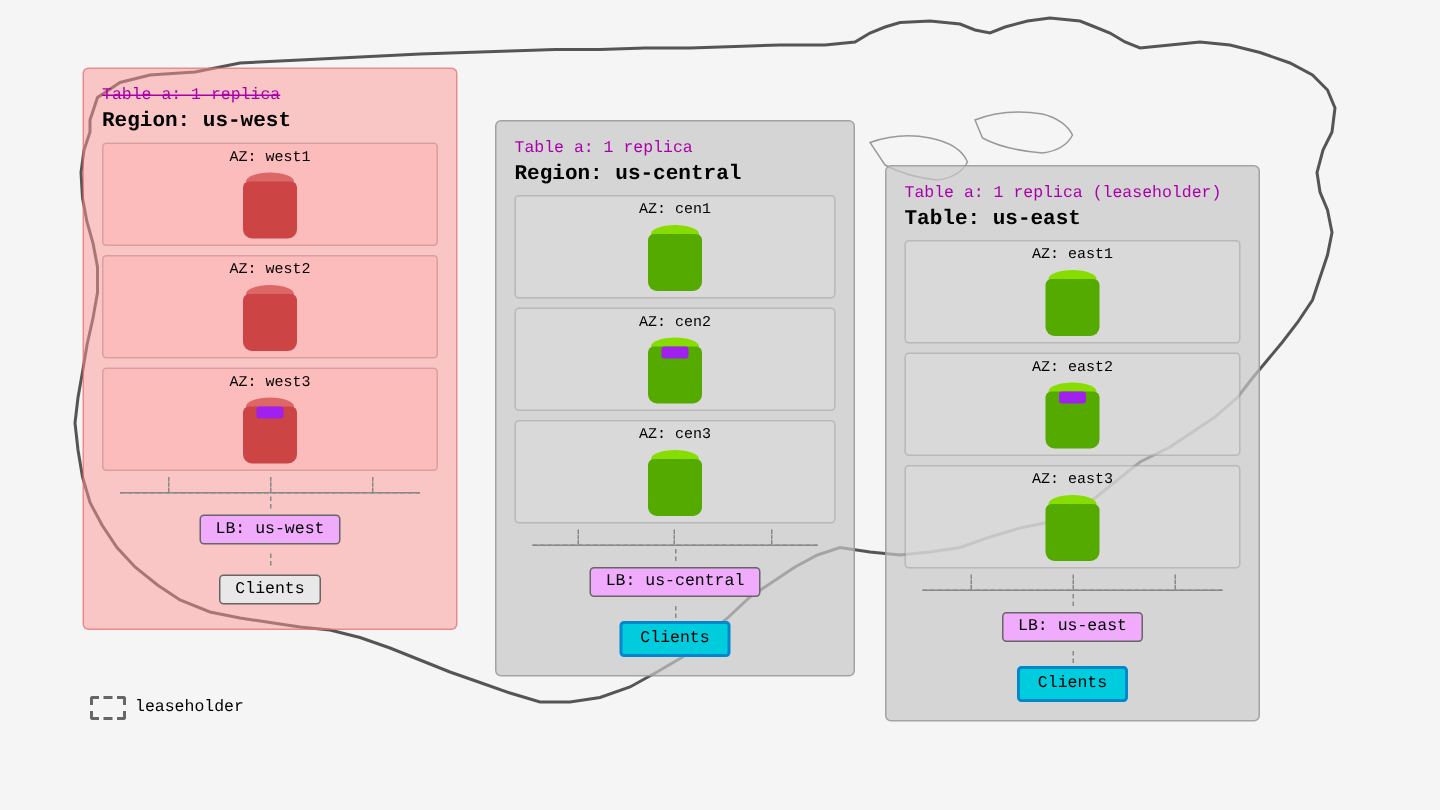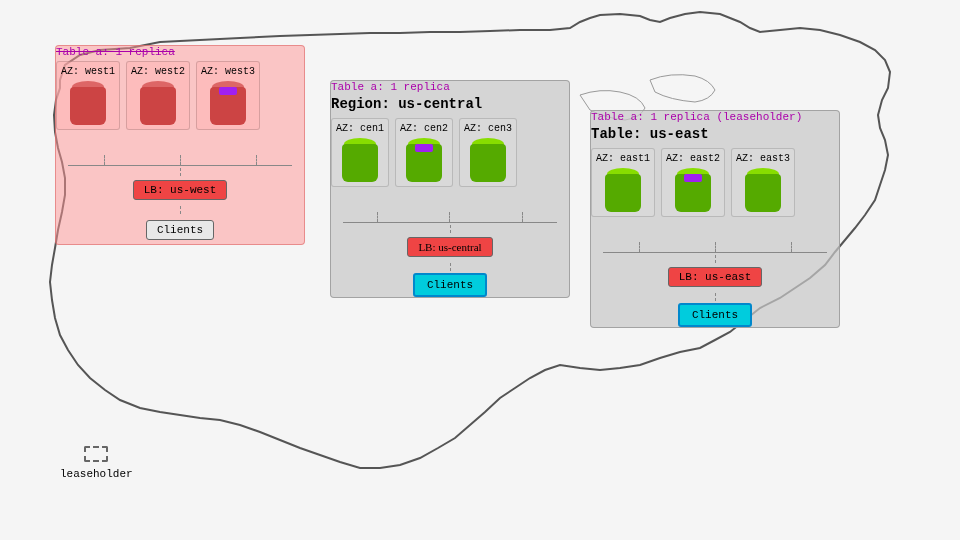--- a/index.html
+++ b/index.html
@@ -13,27 +13,27 @@
     }
     #map-container {
       position: absolute;
       top: 0; left: 0;
       width: 960px;
       height: 540px;
     }
     .region-panel {
       position: absolute;
       border-radius: 4px;
-      padding: 0;
+      padding: 12px;
     }
     .az-row {
       display: flex;
-      flex-direction: row;
+      flex-direction: column;
       gap: 6px;
-      margin-bottom: 25px;
+      margin-bottom: 4px;
     }
     .az-box {
       display: flex;
       flex-direction: column;
       align-items: center;
       padding: 4px;
       border: 1px solid rgba(0,0,0,0.15);
       border-radius: 3px;
       min-width: 58px;
     }
@@ -73,21 +73,21 @@
       background: #a020f0;
       border-radius: 2px;
       z-index: 2;
     }
     .lb-box {
       border: 1px solid #666;
       border-radius: 3px;
       padding: 3px 10px;
       font-size: 11px;
       text-align: center;
-      background: #ef4444;
+      background: #f0abfc;
       margin: 4px auto;
       display: inline-block;
     }
     .clients-box {
       border: 2px solid #0088cc;
       border-radius: 3px;
       padding: 4px 12px;
       font-size: 11px;
       text-align: center;
       color: #000;
@@ -138,21 +138,20 @@
     .region-east .cylinder-top { background: #77cc00; }
     .legend-box {
       position: absolute;
       bottom: 60px;
       left: 60px;
       display: flex;
       align-items: center;
       gap: 6px;
       font-size: 11px;
       font-family: 'Courier New', monospace;
-      flex-direction: column;
     }
     .legend-dashed {
       width: 24px;
       height: 16px;
       border: 2px dashed #666;
       border-radius: 2px;
     }
     .table-label-purple {
       color: #aa00aa;
       font-size: 11px;
@@ -172,20 +171,21 @@
 <svg id="map-container" viewBox="0 0 960 540" xmlns="http://www.w3.org/2000/svg">
 
   <path d="M 60,80 L 65,65 L 80,55 L 100,50 L 130,48 L 160,42 L 200,40 L 240,38 L 280,36 L 310,35 L 340,34 L 370,33 L 400,33 L 430,32 L 460,32 L 490,31 L 520,30 L 550,30 L 570,28 L 580,22 L 590,18 L 600,15 L 620,14 L 640,16 L 650,20 L 660,22 L 670,18 L 685,14 L 700,12 L 720,14 L 730,18 L 740,22 L 750,28 L 760,32 L 780,30 L 800,28 L 820,30 L 840,35 L 860,42 L 875,50 L 885,60 L 890,72 L 888,88 L 882,100 L 878,115 L 880,128 L 885,140 L 888,155 L 885,170 L 880,185 L 875,200 L 865,215 L 855,228 L 845,240 L 835,252 L 825,265 L 810,278 L 795,288 L 780,298 L 760,308 L 745,320 L 730,332 L 715,340 L 700,348 L 680,352 L 660,358 L 640,365 L 620,368 L 600,370 L 580,368 L 560,365 L 545,370 L 530,378 L 515,388 L 500,398 L 485,412 L 470,425 L 455,438 L 438,448 L 420,458 L 400,465 L 380,468 L 360,468 L 340,462 L 320,455 L 300,448 L 280,440 L 260,432 L 240,425 L 220,420 L 200,418 L 180,415 L 160,412 L 140,408 L 120,400 L 105,390 L 90,378 L 78,365 L 68,350 L 60,335 L 55,318 L 52,300 L 50,282 L 52,265 L 55,248 L 58,230 L 62,212 L 65,195 L 65,178 L 62,162 L 58,148 L 55,132 L 54,115 L 56,100 L 60,88 Z" fill="none" stroke="#555" stroke-width="2"></path>
 
   <path d="M 580,95 Q 600,88 620,92 Q 640,96 645,108 Q 640,118 625,120 Q 605,118 590,110 Z" fill="none" stroke="#999" stroke-width="1"></path>
   <path d="M 650,80 Q 670,72 695,76 Q 710,80 715,90 Q 710,100 695,102 Q 670,100 655,92 Z" fill="none" stroke="#999" stroke-width="1"></path>
 </svg>
 
 <div class="region-panel region-west">
   <div class="table-label-purple" style="text-decoration: line-through;">Table a: 1 replica</div>
+  <div class="region-name">Region: us-west</div>
   <div class="az-row">
     <div class="az-box">
       <div class="az-label">AZ: west1</div>
       <div class="cylinder">
         <div class="cylinder-top" style="background:#dd6666;"></div>
         <div class="cylinder-body" style="background:#cc4444;"></div>
       </div>
     </div>
     <div class="az-box">
       <div class="az-label">AZ: west2</div>
@@ -254,21 +254,21 @@
 
   <div style="display:flex; justify-content:space-around; padding: 0 10px;">
     <div style="width:1px; height:10px; border-left:1px dashed #888;"></div>
     <div style="width:1px; height:10px; border-left:1px dashed #888;"></div>
     <div style="width:1px; height:10px; border-left:1px dashed #888;"></div>
   </div>
   <div style="height:1px; background: #888; margin: 0 12px; border-top: 1px dashed #888;"></div>
   <div style="display:flex; justify-content:center; margin-top:2px;">
     <div style="width:1px; height:8px; border-left:1px dashed #888;"></div>
   </div>
-  <div style="display:flex; justify-content:center;font-family:Liberation Serif, serif;">
+  <div style="display:flex; justify-content:center;">
     <div class="lb-box">LB: us-central</div>
   </div>
   <div style="display:flex; justify-content:center; margin-top:2px;">
     <div style="width:1px; height:8px; border-left:1px dashed #888;"></div>
   </div>
   <div style="display:flex; justify-content:center; margin-top:2px;">
     <div class="clients-box cyan">Clients</div>
   </div>
 </div>
 

